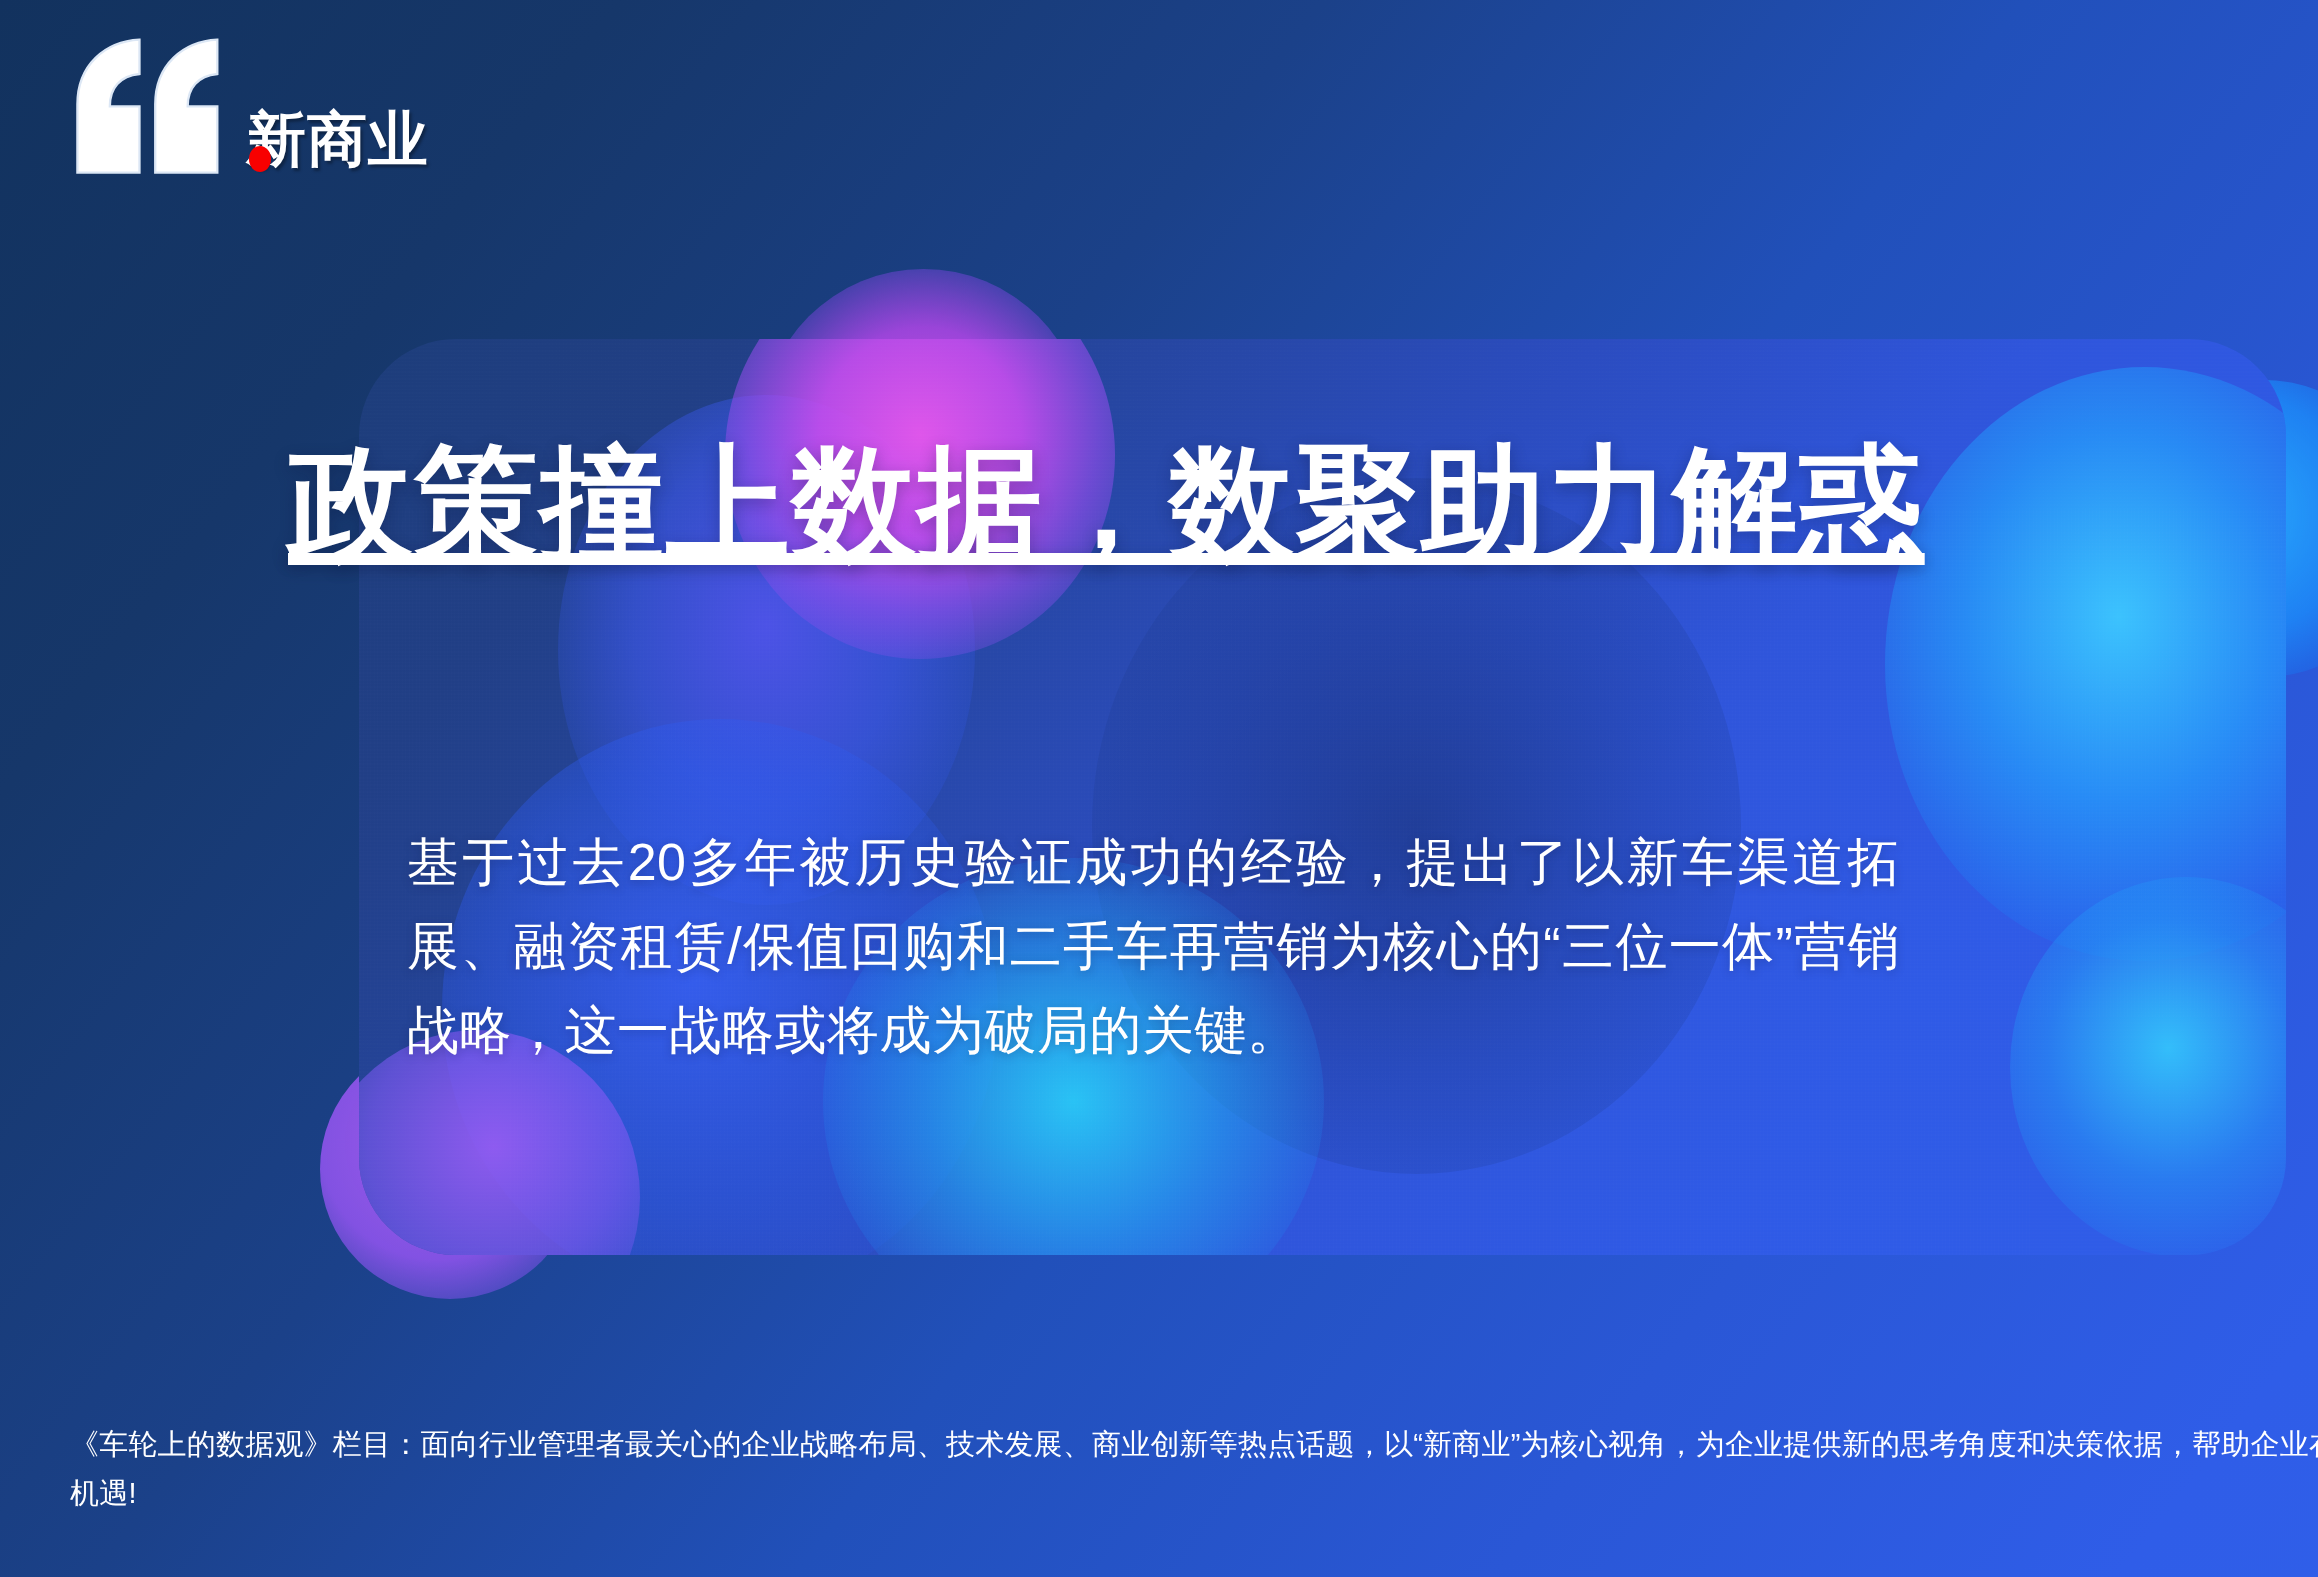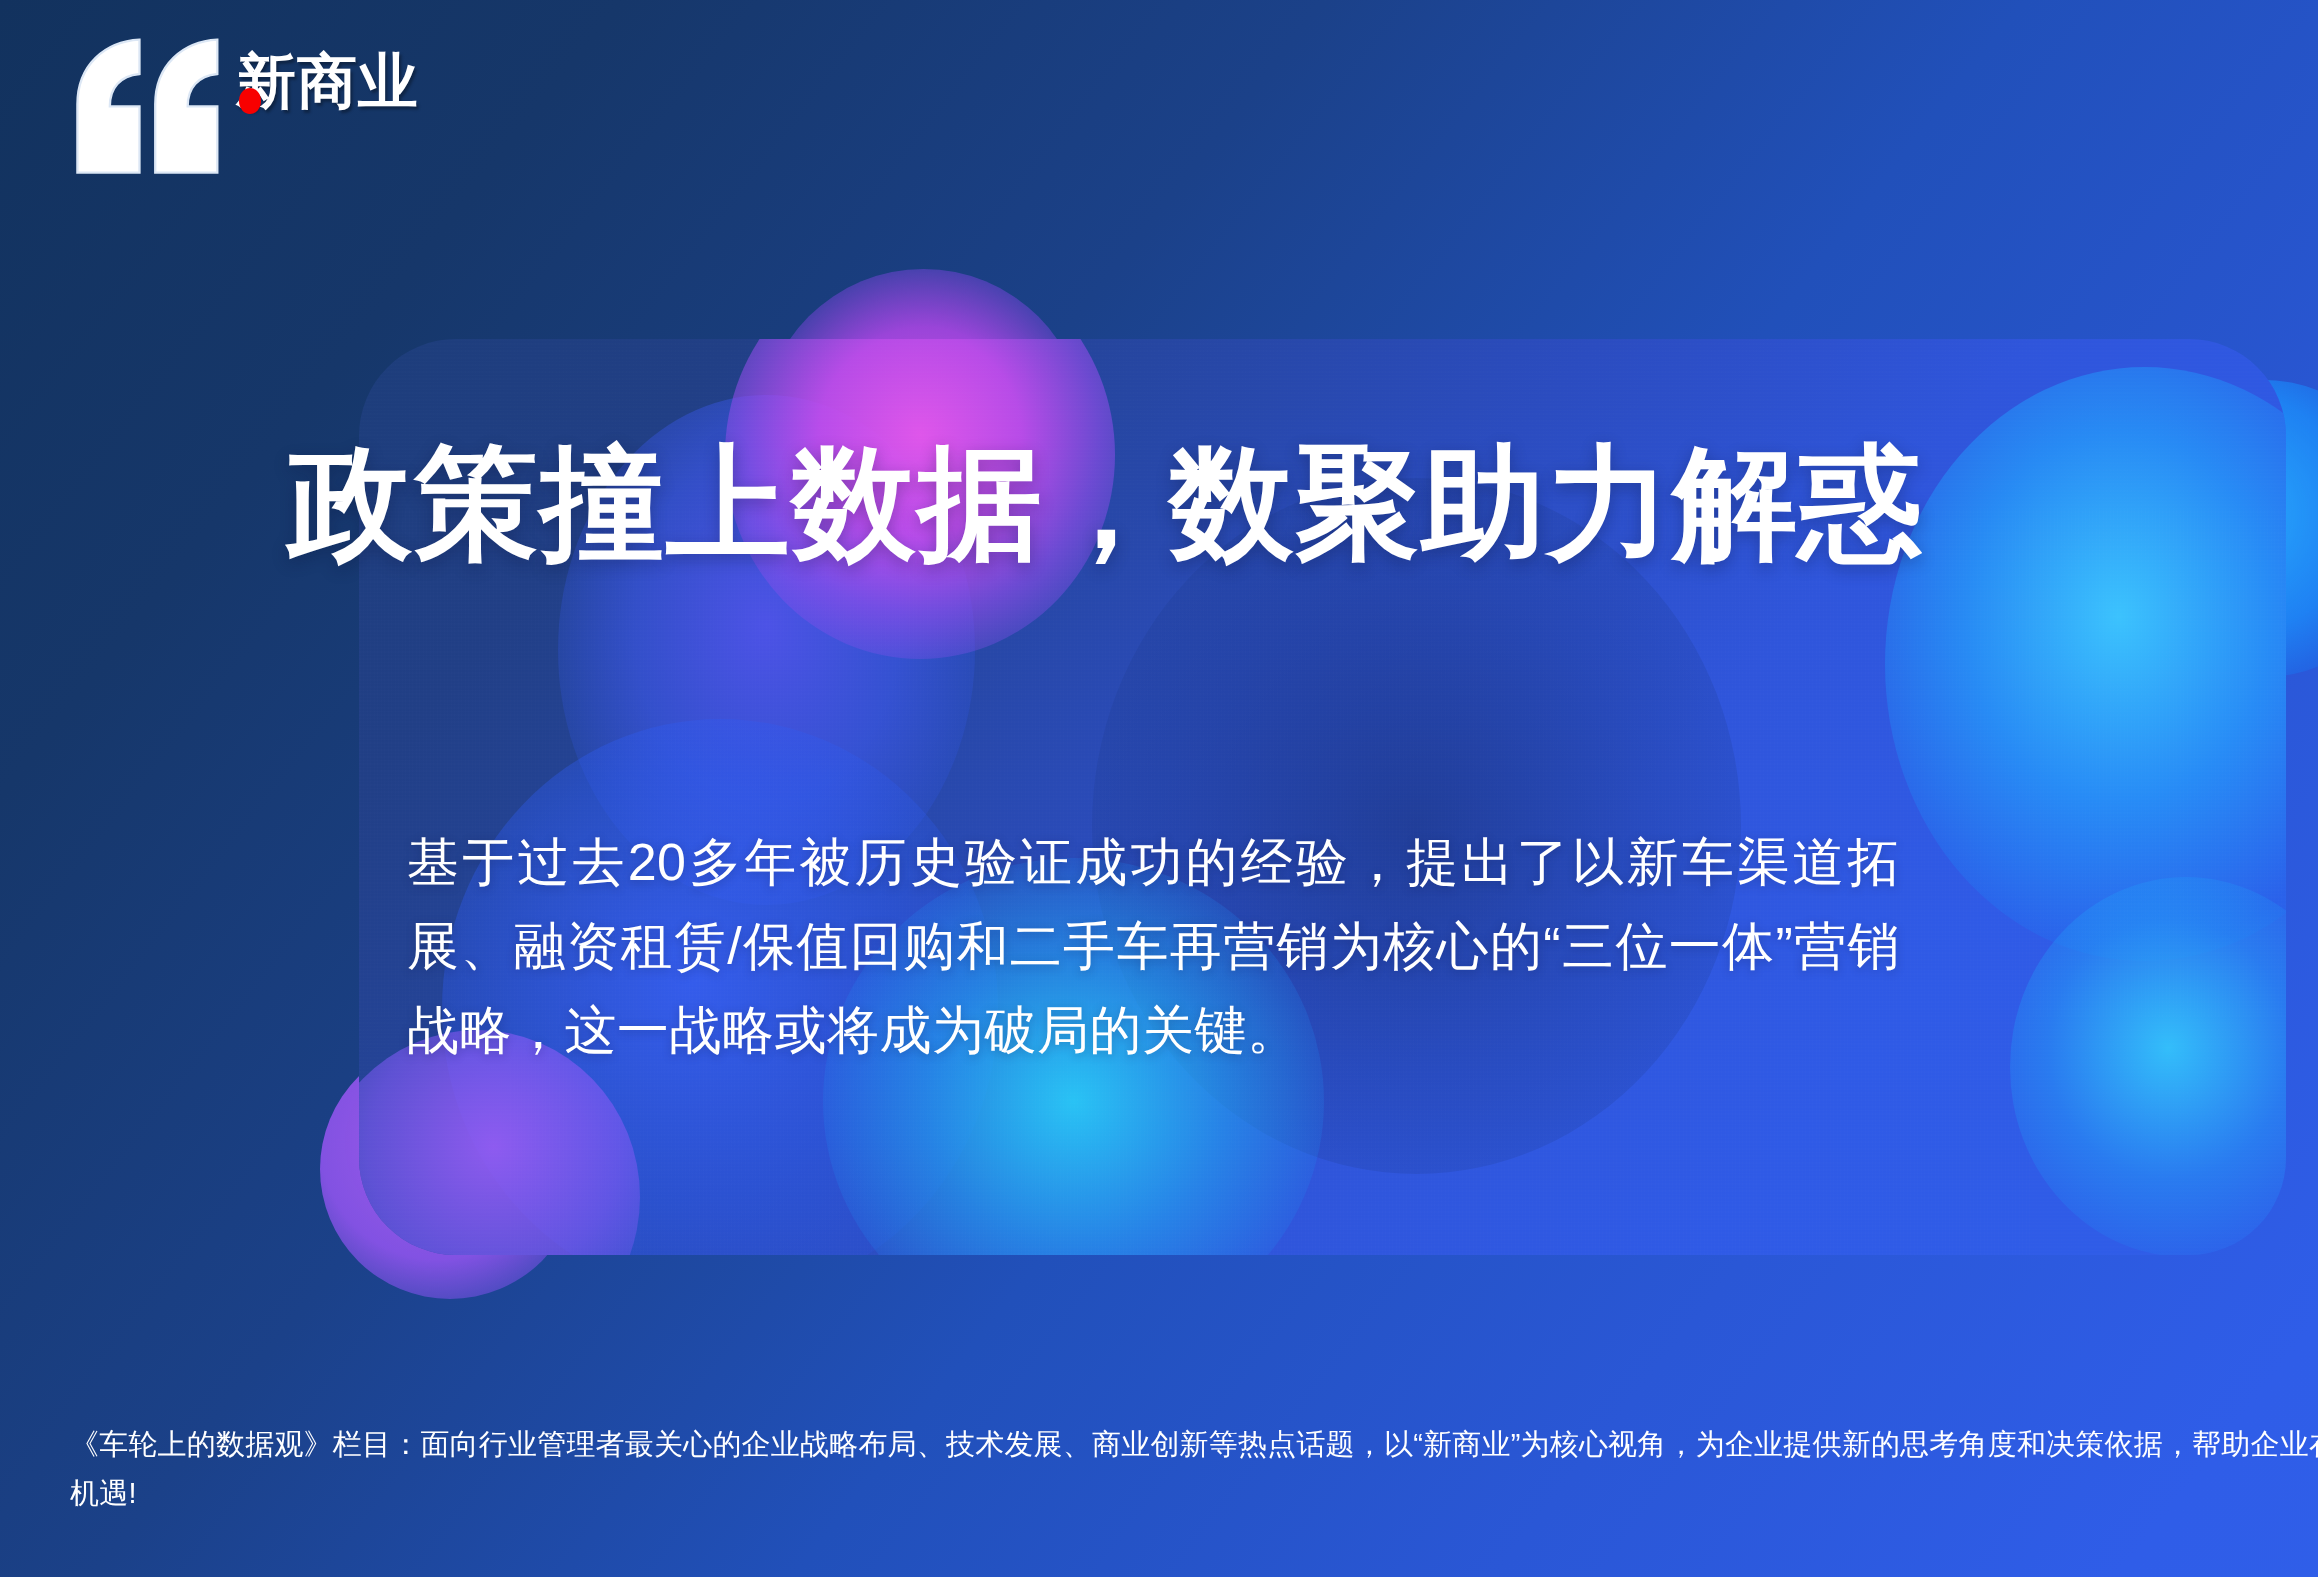--- a/index.html
+++ b/index.html
@@ -136,21 +136,21 @@
     left:733px; top:139px; width:649px; height:696px;
     background:radial-gradient(ellipse at 50% 50%,
       rgba(22,46,110,.55) 0%,
       rgba(24,52,128,.30) 50%,
       rgba(26,60,150,0) 100%);
   }
 
   
   #logo{
     position:absolute; left:69px; top:36px;
-    display:flex; align-items:flex-start; gap:14px;
+    display:flex; align-items:flex-end; gap:24px;
     z-index:40;
   }
   #quote-icon{
     width:153px; height:139px; flex:0 0 auto;
     position:relative;
   }
   #quote-icon svg{ display:block; width:100%; height:100%; }
   #logo-text{ padding-top:11px; }
   .logo-line{
     position:relative;
@@ -176,20 +176,21 @@
     position:absolute;
     left:288px; top:434px;
     z-index:30;
     color:#ffffff;
     font-size:124px;
     font-weight:bold;
     letter-spacing:1.9px;
     line-height:1.12;
     white-space:nowrap;
     text-shadow:0 4.6px 16px rgba(10,20,60,.30);
+    text-decoration:underline;
   }
   #paragraph{
     position:absolute;
     left:407px; top:820px;
     width:1493px;
     z-index:30;
     color:#ffffff;
     font-size:52px;
     font-weight:400;
     line-height:1.62;

